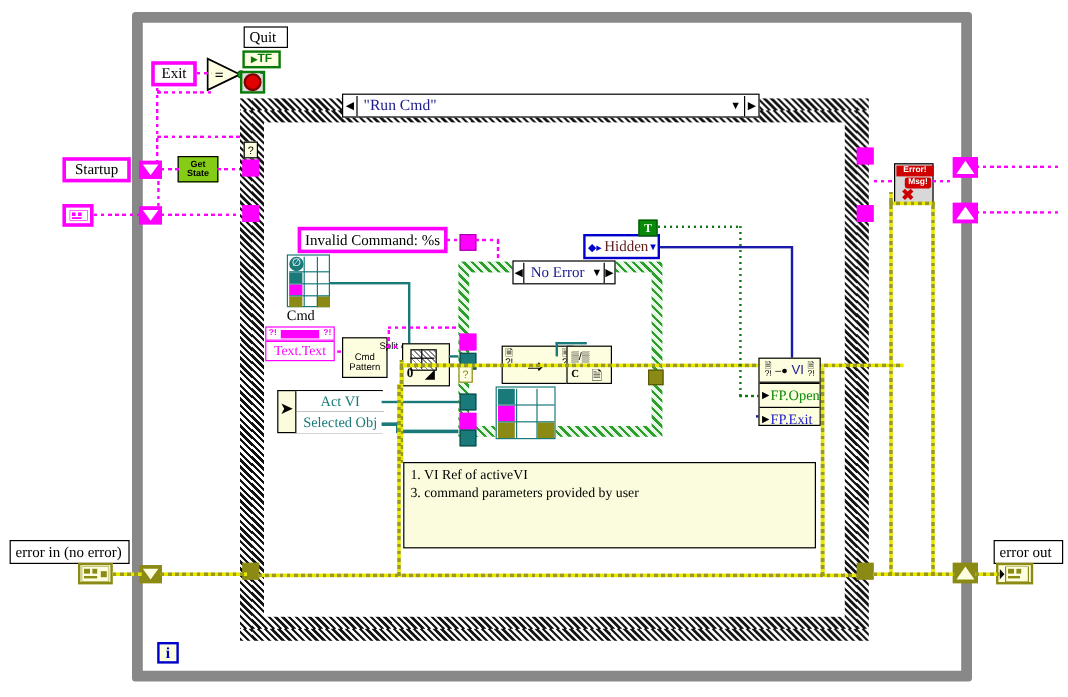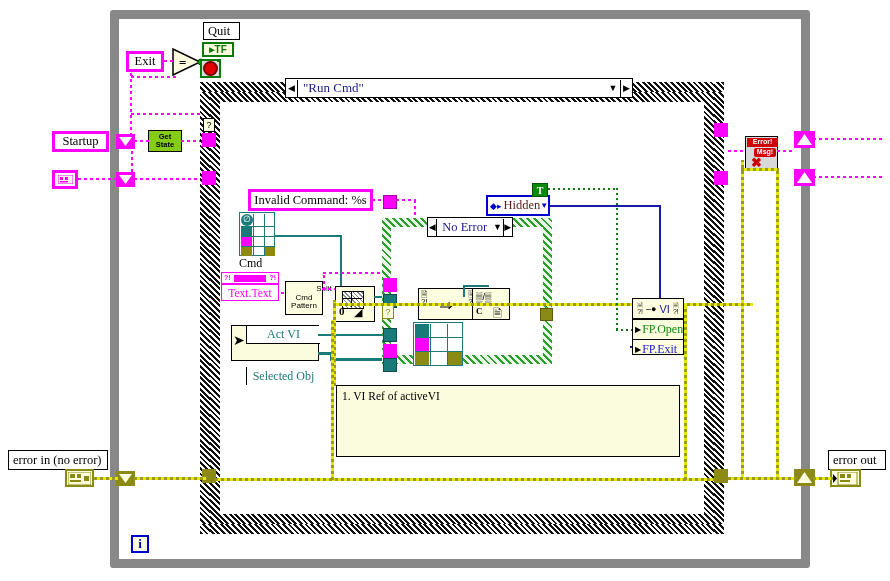--- a/index.html
+++ b/index.html
@@ -220,21 +220,21 @@
   <div style="position:absolute;left:15px;top:4px;width:1px;height:16px;background:#000;"></div>
   <div style="position:absolute;left:6px;top:11px;width:20px;height:1px;background:#000;"></div>
   <div style="position:absolute;left:3px;top:20px;font-size:11px;font-weight:bold;font-family:'Liberation Serif',serif;">0</div>
   <div style="position:absolute;left:18px;top:21px;font-size:11px;">◢</div>
 </div>
 <div class="w wt abs" style="left:374px;top:296px;width:38px;height:1.5px;"></div>
 
 <div class="abs" style="left:231px;top:325px;width:88px;height:36px;background:#fbfbdd;border:1px solid #000;">
   <div style="position:absolute;left:1px;top:8px;font-size:14px;color:#000;line-height:12px;">➤</div>
   <div style="position:absolute;left:14px;top:0px;width:73px;height:17px;border-left:1px solid #000;border-bottom:1px solid #000;display:flex;align-items:center;justify-content:center;background:#fff;font-size:12px;color:#1a7a7a;font-family:'Liberation Serif',serif;">Act VI</div>
-  <div style="position:absolute;left:14px;top:17px;width:73px;height:18px;border-left:1px solid #000;display:flex;align-items:center;justify-content:center;background:#fff;font-size:12px;color:#1a7a7a;font-family:'Liberation Serif',serif;margin-top:24px;">Selected Obj</div>
+  <div style="position:absolute;left:14px;top:17px;width:73px;height:18px;border-left:1px solid #000;display:flex;align-items:center;justify-content:center;background:#fff;font-size:12px;color:#1a7a7a;font-family:'Liberation Serif',serif;">Selected Obj</div>
 </div>
 <div class="w wt abs" style="left:318px;top:334px;width:66px;height:1.5px;"></div>
 <div class="w wt abs" style="left:318px;top:352px;width:14px;height:2.5px;"></div>
 <div class="w wt abs" style="left:330px;top:352px;width:2.5px;height:8px;"></div>
 <div class="w wt abs" style="left:330px;top:358px;width:100px;height:2.5px;"></div>
 
 <div class="w wyv abs" style="left:333px;top:300px;width:3px;height:86px;"></div>
 <div class="w wy abs" style="left:333px;top:303px;width:46px;height:3px;"></div>
 
 <div class="abs green-hatch" style="left:382px;top:218px;width:170px;height:146px;border:0;">
@@ -314,20 +314,21 @@
   <div class="row" style="color:#2020cc;">
     <span style="font-size:8px;color:#000;padding-right:1px;">▶</span>
     <span>FP.Exit</span>
   </div>
 </div>
 
 <div class="w wyv abs" style="left:684px;top:306px;width:3px;height:174px;"></div>
 
 <div class="abs comment" style="left:336px;top:385px;width:344px;height:72px;">
   <div>1. VI Ref of activeVI</div>
+  <div>3.  command parameters provided by user</div>
 </div>
 
 <div class="w wyv abs" style="left:331px;top:320px;width:3px;height:160px;"></div>
 <div class="w wyv abs" style="left:684px;top:385px;width:3px;height:95px;"></div>
 
 <div class="abs errnode" style="left:745px;top:136px;width:33px;height:34px;">
   <div class="errbar" style="position:absolute;left:1px;top:1px;width:31px;height:9px;">Error!</div>
   <div class="errbar" style="position:absolute;left:8px;top:11px;width:22px;height:9px;border-radius:2px;">Msg!</div>
   <div style="position:absolute;left:5px;top:20px;color:#cc0000;font-size:13px;font-weight:bold;line-height:12px;">✖</div>
 </div>

